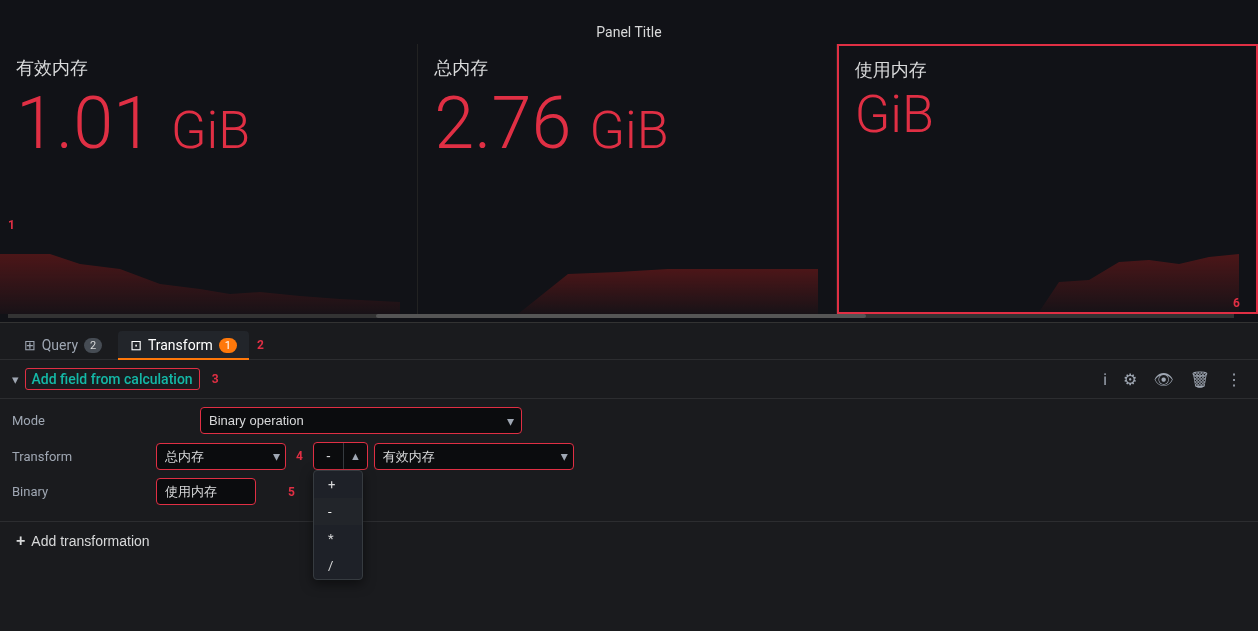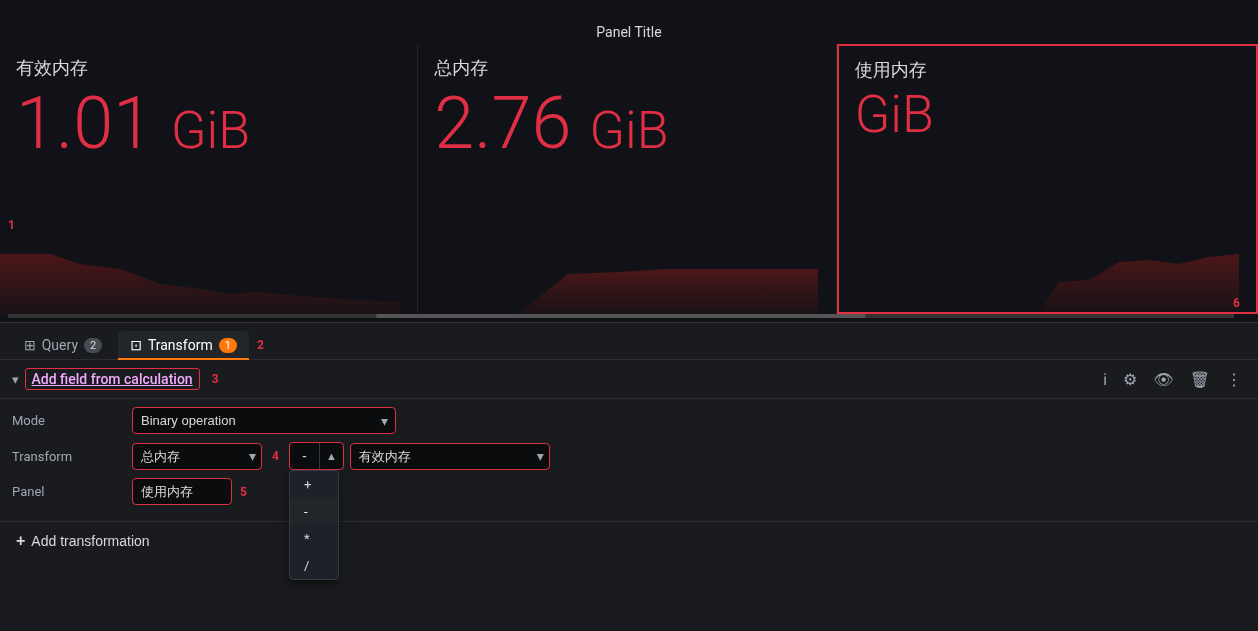--- a/index.html
+++ b/index.html
@@ -148,28 +148,27 @@
     
     .transform-header {
       display: flex;
       align-items: center;
       padding: 8px 12px;
       background: #1a1b1e;
       border-bottom: 1px solid #2c2d30;
       position: relative;
     }
     .transform-header-title {
-      color: #f0abfc;
+      color: #14b8a6;
       font-size: 14px;
       font-weight: 500;
       cursor: pointer;
       border: 1px solid #e02f44;
       padding: 2px 6px;
       border-radius: 3px;
-      text-decoration: underline;
     }
     .transform-actions {
       position: absolute;
       right: 12px;
       display: flex;
       gap: 8px;
       align-items: center;
     }
     .icon-btn {
       color: #9fa7b3;
@@ -181,21 +180,21 @@
 
     
     .form-area {
       padding: 8px 12px;
       background: #1a1b1e;
     }
     .form-row {
       display: flex;
       align-items: center;
       margin-bottom: 8px;
-      gap: 0;
+      gap: 24px;
     }
     .form-label {
       width: 120px;
       color: #9fa7b3;
       font-size: 13px;
       flex-shrink: 0;
     }
     .form-select, .form-input {
       background: #0b0c0e;
       border: 1px solid #363b40;
@@ -477,21 +476,21 @@
         <span class="icon-btn">🗑</span>
         <span class="icon-btn">⋮</span>
       </div>
     </div>
 
     <div class="form-area">
 
       <div class="form-row">
         <span class="form-label">Mode</span>
         <div class="select-wrapper">
-          <select class="form-select" style="width:264px;">
+          <select class="form-select" style="width:322px;margin-left:44px;">
             <option>Binary operation</option>
             <option>Reduce row</option>
             <option>Index</option>
           </select>
         </div>
       </div>
 
       <div class="form-row">
         <span class="form-label">Transform</span>
         <div class="op-row">
@@ -524,21 +523,21 @@
             <select class="op-right-select" style="width:200px;">
               <option>有效内存</option>
               <option>总内存</option>
               <option>使用内存</option>
             </select>
           </div>
         </div>
       </div>
 
       <div class="form-row">
-        <span class="form-label">Panel</span>
+        <span class="form-label">Binary</span>
         <input type="text" class="form-input" value="使用内存" style="width: 100px;">
 
         <span style="color:#e02f44;font-size:12px;font-weight:bold;margin-left:8px;">5</span>
       </div>
 
 
     </div>
 
     <button class="add-transform-btn">
       <span style="font-size:16px;font-weight:bold;">+</span>

